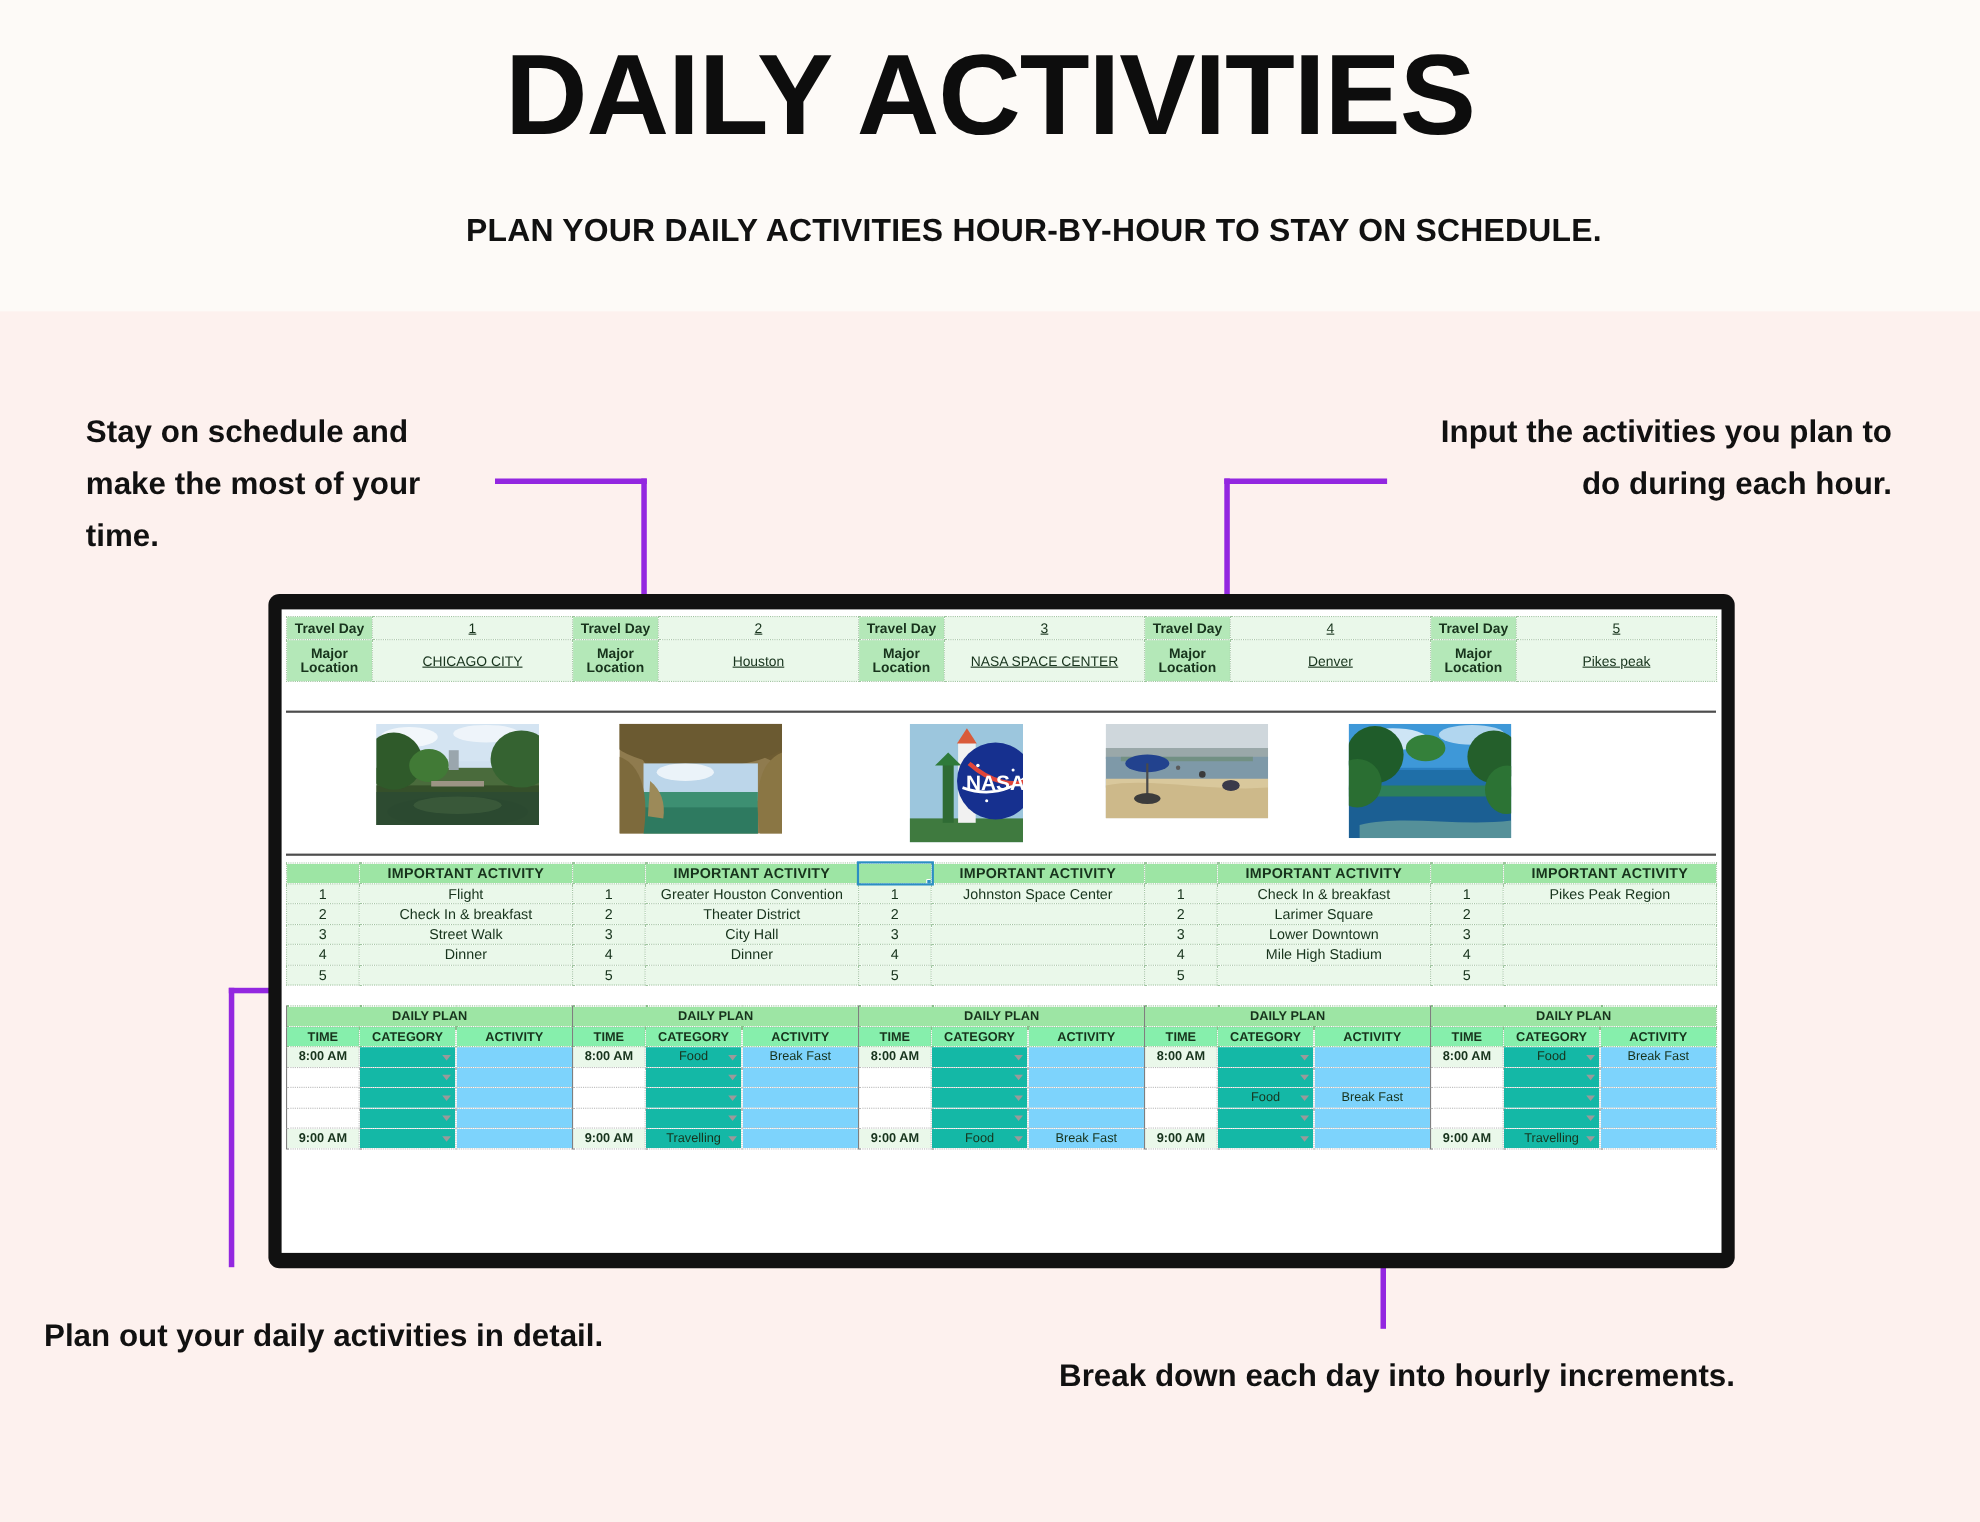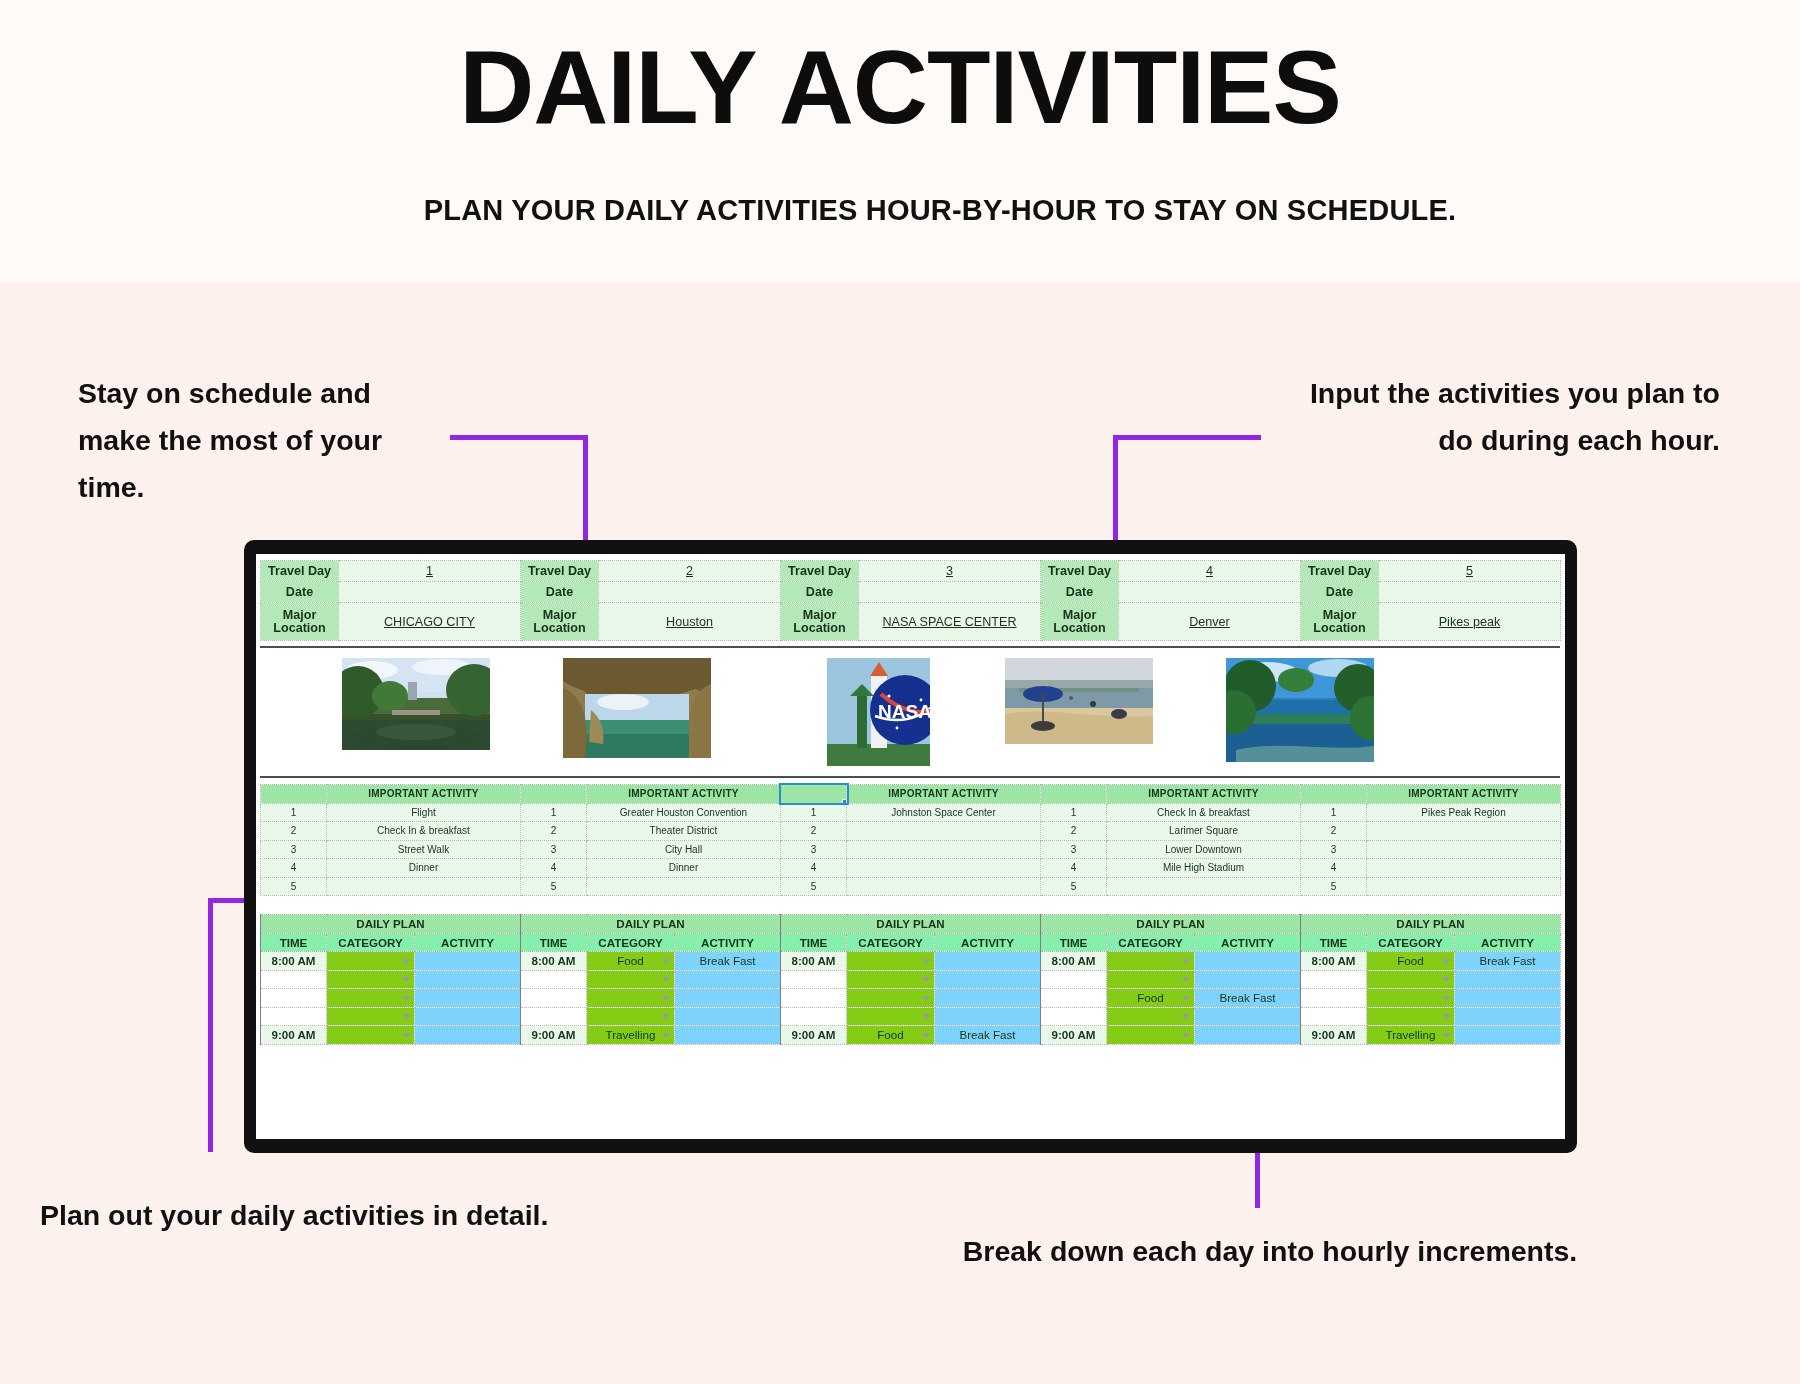--- a/index.html
+++ b/index.html
@@ -91,21 +91,21 @@
 
   .hr-line{ position:absolute; height:2px; background:#4d4d4d; left:4px; }
 
   
   .photostrip{ position:absolute; left:4px; top:98px; width:1300px; height:121px; }
   .photo{ position:absolute; top:6px; overflow:hidden; }
 
   
   .block-act{ position:absolute; left:4px; top:230px; }
   .block-act td{
-    border:1px dotted #9fc49f; font-size:10px; color:#17331c;
+    border:1px dotted #9fc49f; font-size:13px; color:#17331c;
     height:18.5px; text-align:center; vertical-align:middle;
     padding:0 2px; overflow:hidden; white-space:nowrap;
   }
   .act-hd{ background:#9de5a4; font-weight:bold; font-size:11.8px; letter-spacing:.2px;}
   .act-cell{ background:#eaf8ea; }
   .sel-cell{ background:#9de5a4; outline:2px solid #2b8ec4; position:relative; }
   .sel-cell:after{
     content:''; position:absolute; right:-3px; bottom:-3px;
     width:5px;height:5px;background:#2b8ec4; border:1px solid #fff; border-radius:1px;
   }
@@ -114,21 +114,21 @@
   .block-plan{ position:absolute; left:4px; top:360px; }
   .block-plan td{
     border:1px dotted #b9b9b9; font-size:11.6px; color:#17331c;
     height:18.5px; text-align:center; vertical-align:middle;
     padding:0 3px; overflow:hidden; white-space:nowrap;
   }
   .plan-hd{ background:#9de5a4; font-weight:bold; border:1px dotted #8cbd8c !important;}
   .plan-sub{ background:#86efac; font-weight:bold; border:1px dotted #8cbd8c !important;}
   .time-c{ background:#eaf8ea; font-weight:bold; }
   .time-e{ background:#ffffff; }
-  .cat-c{ background:#84cc16; position:relative; text-align:center; }
+  .cat-c{ background:#14b8a6; position:relative; text-align:center; }
   .cat-c .dd{
     position:absolute; right:4px; top:50%; margin-top:-2px;
     width:0;height:0;border-left:4px solid transparent;border-right:4px solid transparent;
     border-top:5px solid #9a9a9a;
   }
   .act-c{ background:#7dd3fc; }
   .thickdiv{ border-left:1px solid #7f7f7f !important; }
 </style>
 </head>
 <body>
@@ -187,32 +187,20 @@
       <td class="lbl">Travel Day</td>
       <td class="val"><u>1</u></td>
       <td class="lbl">Travel Day</td>
       <td class="val"><u>2</u></td>
       <td class="lbl">Travel Day</td>
       <td class="val"><u>3</u></td>
       <td class="lbl">Travel Day</td>
       <td class="val"><u>4</u></td>
       <td class="lbl">Travel Day</td>
       <td class="val"><u>5</u></td>
-    </tr>
-    <tr>
-      <td class="lbl">Date</td>
-      <td class="val"></td>
-      <td class="lbl">Date</td>
-      <td class="val"></td>
-      <td class="lbl">Date</td>
-      <td class="val"></td>
-      <td class="lbl">Date</td>
-      <td class="val"></td>
-      <td class="lbl">Date</td>
-      <td class="val"></td>
     </tr>
     <tr style="height:38px">
       <td class="lbl two">
         <span>Major</span><br>
         <span>Location</span>
       </td>
       <td class="val"><u>CHICAGO CITY</u></td>
       <td class="lbl two">
         <span>Major</span><br>
         <span>Location</span>

